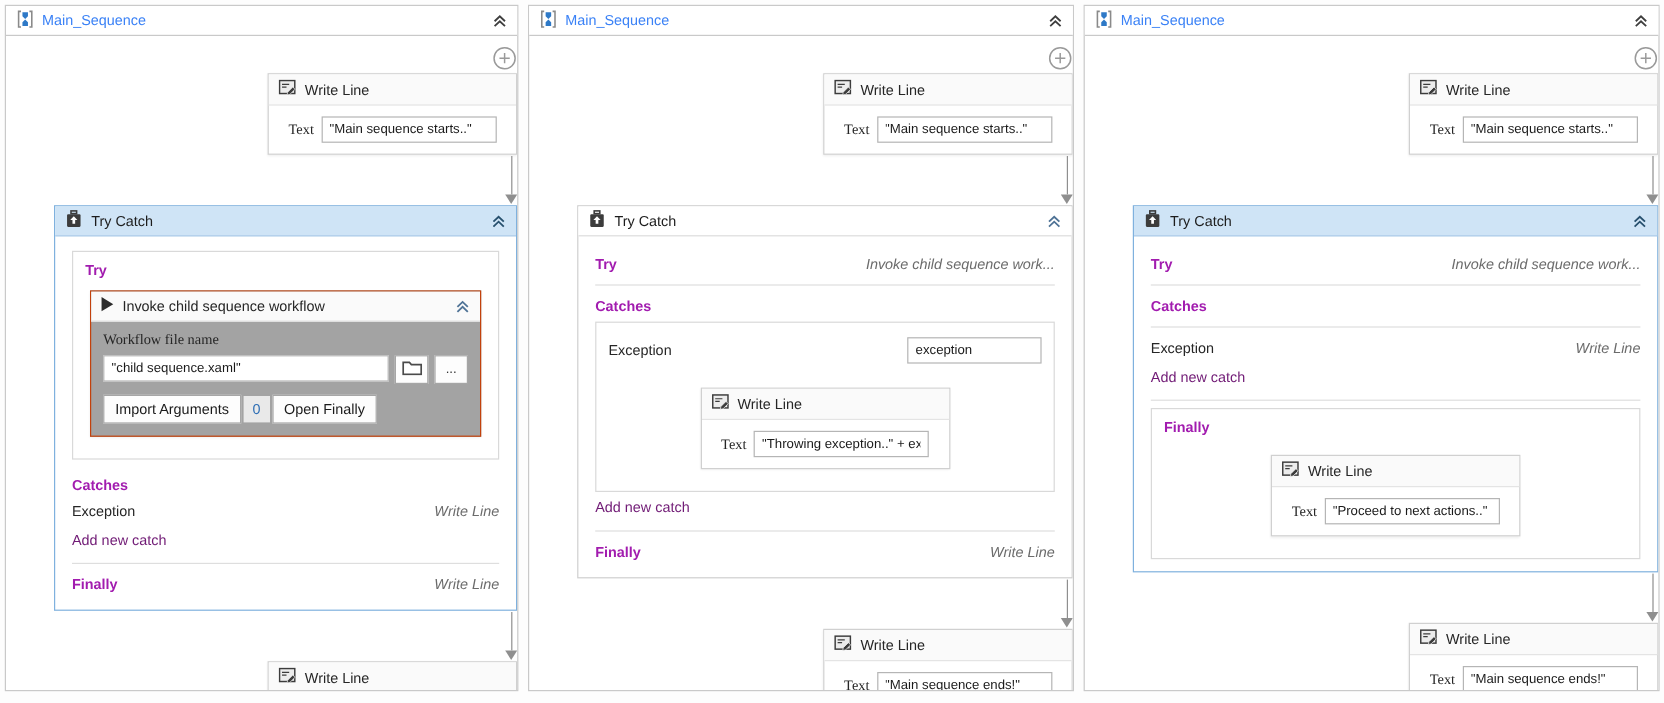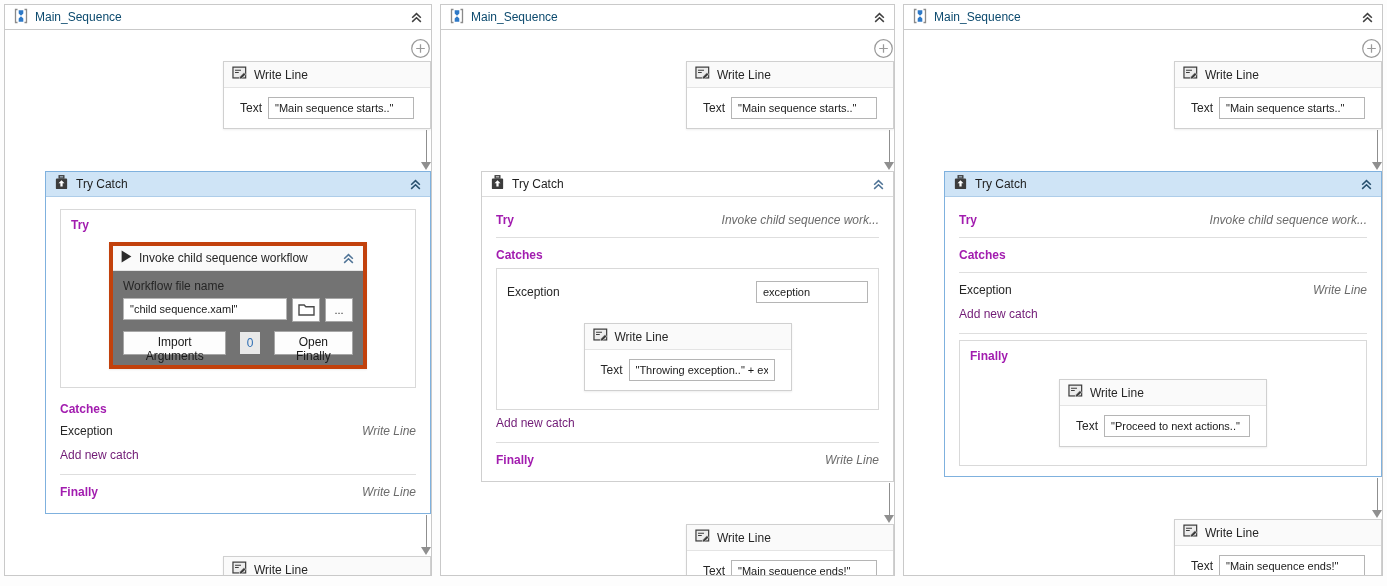--- a/index.html
+++ b/index.html
@@ -7,32 +7,32 @@
   body {
     width:1387px; height:586px; background:#fdfdfd;
     font-family:"Liberation Sans", sans-serif;
     -webkit-font-smoothing:antialiased;
   }
   .board { display:flex; gap:8px; padding:4px; }
   .panel { border:1px solid #c9c9c9; background:#fff; height:572px; display:flex; flex-direction:column; }
   .panel-1 { width:428px; } .panel-2 { width:455px; } .panel-3 { width:480px; }
 
   .seq-header { height:25px; flex:0 0 25px; display:flex; align-items:center; gap:6px;
-    padding:0 8px; border-bottom:1px solid #c9c9c9; font-size:12px; color:#0c4a6e; background:#fff; }
+    padding:0 8px; border-bottom:1px solid #c9c9c9; font-size:12px; color:#3b82f6; background:#fff; }
   .seq-header .spacer { flex:1; }
 
   .canvas { flex:1; display:flex; flex-direction:column; align-items:flex-end; padding-top:6px; overflow:hidden; }
 
   .plus-btn { margin:2px 0; cursor:pointer; line-height:0; }
 
   .activity-card { width:208px; border:1px solid #d0d0d0; background:#fff; box-shadow:0 1px 2px rgba(0,0,0,.07); }
   .card-header { display:flex; align-items:center; gap:7px; padding:4px 8px; background:#fafafa;
     border-bottom:1px solid #e4e4e4; font-size:12px; color:#262626; }
   .card-body { padding:9px 10px; display:flex; align-items:center; gap:6px; justify-content:center; }
-  .field-label { font-size:12px; color:#262626; white-space:nowrap; }
+  .field-label { font-size:12px; color:#262626; white-space:nowrap;font-family:Liberation Serif, serif; }
   input.text-input { border:1px solid #b5b5b5; font-size:11px; padding:3px 6px; color:#1a1a1a;
     font-family:inherit; background:#fff; height:22px; }
   .wl-input { width:146px; }
 
   .arrow { display:flex; flex-direction:column; align-items:center; margin:1px 0; }
   .arrow .line { width:1px; background:#8f8f8f; height:32px; }
   .arrow .head { width:0; height:0; border-left:5px solid transparent; border-right:5px solid transparent;
     border-top:8px solid #8f8f8f; }
 
   .try-catch { width:calc(100% - 40px); border:1px solid #cfcfcf; background:#fff; }
@@ -42,28 +42,28 @@
   .selected .tc-header { background:#cfe4f6; border-bottom-color:#aecde9; }
   .tc-body { padding:12px 14px 10px; font-size:12px; color:#262626; }
 
   .section-row { display:flex; justify-content:space-between; align-items:center; padding:4px 0; }
   .bold { font-weight:bold; color:#a21caf; }
   .summary { font-style:italic; color:#6b6b6b; cursor:pointer; }
   .add-catch { color:#701a75; padding:6px 0; cursor:pointer; }
   .divider { border-top:1px solid #dedede; margin:6px 0; }
 
   .sub-box { border:1px solid #d9d9d9; padding:8px 10px 16px; margin-bottom:10px; }
-  .invoke-card { width:258px; margin:10px auto 2px; border:4px solid #c2410c; background:#737373;
+  .invoke-card { width:326px; margin:10px auto 2px; border:1px solid #c2410c; background:#a3a3a3;
     box-shadow:0 1px 2px rgba(0,0,0,.07); }
   .invoke-body { padding:8px 10px 10px; }
   .file-row { display:flex; gap:5px; margin-top:5px; }
   .file-input { flex:1; }
   .icon-btn { width:28px; height:24px; border:1px solid #a6a6a6; background:#fdfdfd; display:flex;
     align-items:center; justify-content:center; font-size:11px; color:#333; padding:0; cursor:pointer; }
-  .btn-row { display:flex; align-items:center; gap:14px; margin-top:9px; }
+  .btn-row { display:flex; align-items:center; gap:2px; margin-top:9px; }
   .push-btn { border:1px solid #a6a6a6; background:#fdfdfd; font-size:12px; color:#1a1a1a;
     padding:3px 9px; height:24px; font-family:inherit; cursor:pointer; }
   .count-badge { width:22px; height:22px; background:#e9e9e9; color:#2f6fb5; display:flex;
     align-items:center; justify-content:center; font-size:12px; }
 
   .catch-box { border:1px solid #d9d9d9; padding:8px 10px 14px; margin-top:2px; }
   .finally-box { border:1px solid #d9d9d9; padding:8px 10px 14px; margin-top:4px; }
   .exception-input { width:112px; }
   .nested-card { margin:16px auto 4px; }
   .chev { cursor:pointer; line-height:0; }

